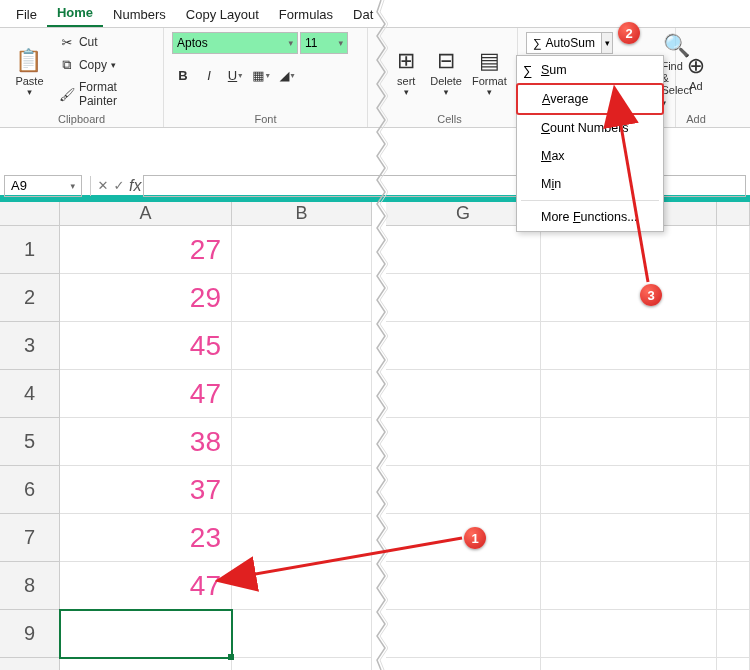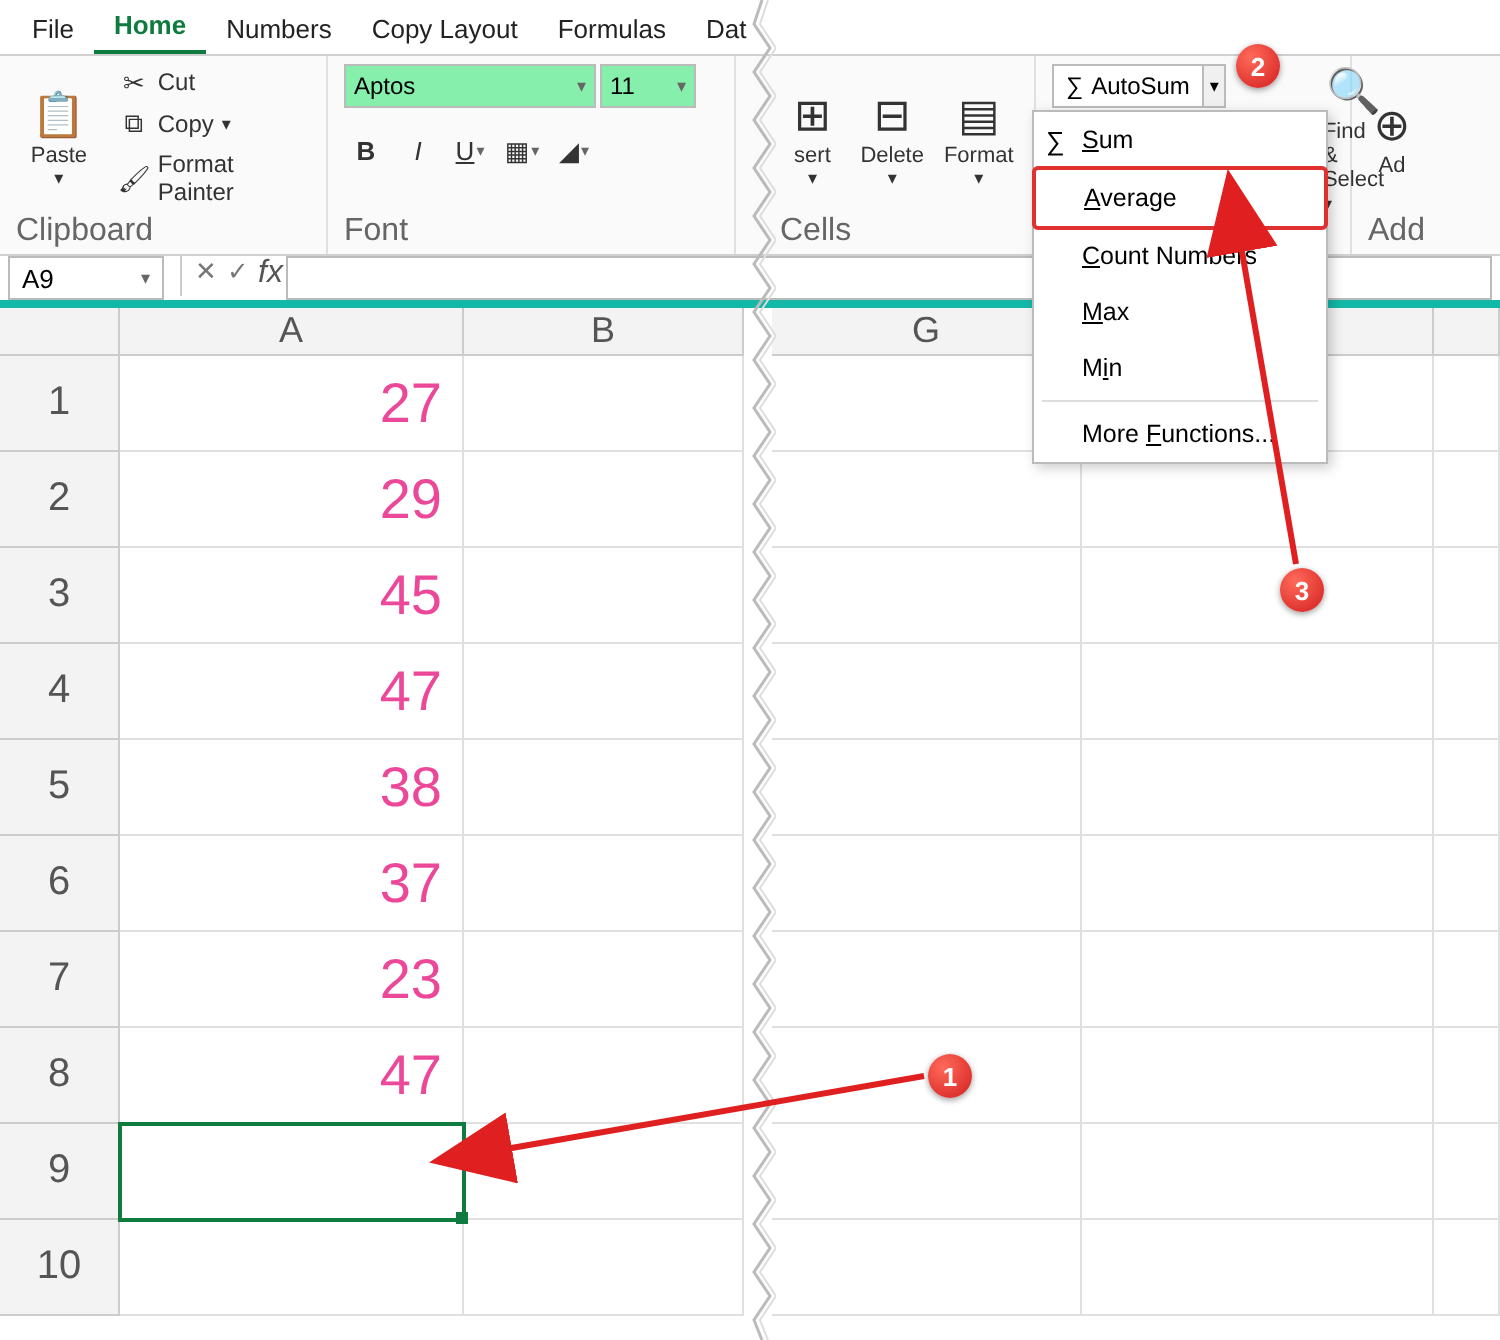--- a/index.html
+++ b/index.html
@@ -8,21 +8,21 @@
     .tabs { display:flex; align-items:flex-end; height:28px; padding:0 6px; font-size:13px;
             border-bottom:1px solid #d0d0d0; }
     .tab { padding:4px 10px 5px; cursor:pointer; color:#222; }
     .tab.active { color:#0f7b3f; border-bottom:2px solid #0f7b3f; font-weight:600;text-align:center; }
 
     .ribbon { display:flex; height:100px; border-bottom:1px solid #d0d0d0;
               background:#fafafa; position:relative; }
     .group { display:flex; flex-direction:column; border-right:1px solid #e0e0e0;
              padding:4px 8px 2px; }
     .group-body { flex:1; display:flex; gap:4px; }
-    .group-label { text-align:left; font-size:16px; color:#666; padding-top:2px; }
+    .group-label { text-align:center; font-size:11px; color:#666; padding-top:2px; }
 
     .big-btn { display:flex; flex-direction:column; align-items:center; justify-content:center;
                width:46px; font-size:11px; color:#333; cursor:pointer; }
     .big-btn .ic { font-size:22px; height:28px; display:flex; align-items:center; }
     .big-btn .cd { font-size:9px; }
 
     .stack { display:flex; flex-direction:column; justify-content:space-around; gap:2px; }
     .mini { display:flex; align-items:center; gap:4px; font-size:12px; color:#333;
             padding:1px 4px; cursor:pointer; }
     .mini .ic { width:16px; text-align:center; font-size:13px; }
@@ -45,22 +45,22 @@
     .menu { position:absolute; top:55px; left:516px; width:148px; background:#fff;
             border:1px solid #bbb; box-shadow:2px 2px 6px rgba(0,0,0,.2); font-size:12.5px;
             z-index:10; }
     .menu-item { display:flex; align-items:center; gap:8px; padding:7px 10px 7px 24px;
                  cursor:pointer; position:relative; }
     .menu-item .sym { position:absolute; left:6px; font-size:13px; }
     .menu-item.hi { border:2px solid #e03030; border-radius:3px; margin:-1px; }
     .menu-sep { height:1px; background:#ddd; margin:2px 4px; }
     .menu-item u { text-decoration:underline; }
 
-    .namebox-row { display:flex; height:26px; border-bottom:4px solid #14b8a6;
-                   font-size:13px; }
+    .namebox-row { display:flex; align-items:center; height:26px; border-bottom:7px solid #14b8a6;
+                   font-size:13px;margin-top:48px; }
     .namebox { width:78px; border:1px solid #bbb; height:22px; margin:0 4px; padding:0 6px;
                display:flex; align-items:center; }
     .namebox .dd { margin-left:auto; font-size:9px; color:#666; }
     .nbsep { width:1px; height:20px; background:#ccc; margin:0 4px; }
     .fx-ic { width:16px; text-align:center; color:#777; cursor:pointer; }
     .fx-lbl { font-style:italic; font-size:16px; color:#555; margin:0 2px; }
     .fbar { flex:1; height:22px; border:1px solid #bbb; margin-right:4px; padding:0 4px; }
 
     .grid { display:flex; }
     .gutter { width:60px; }

